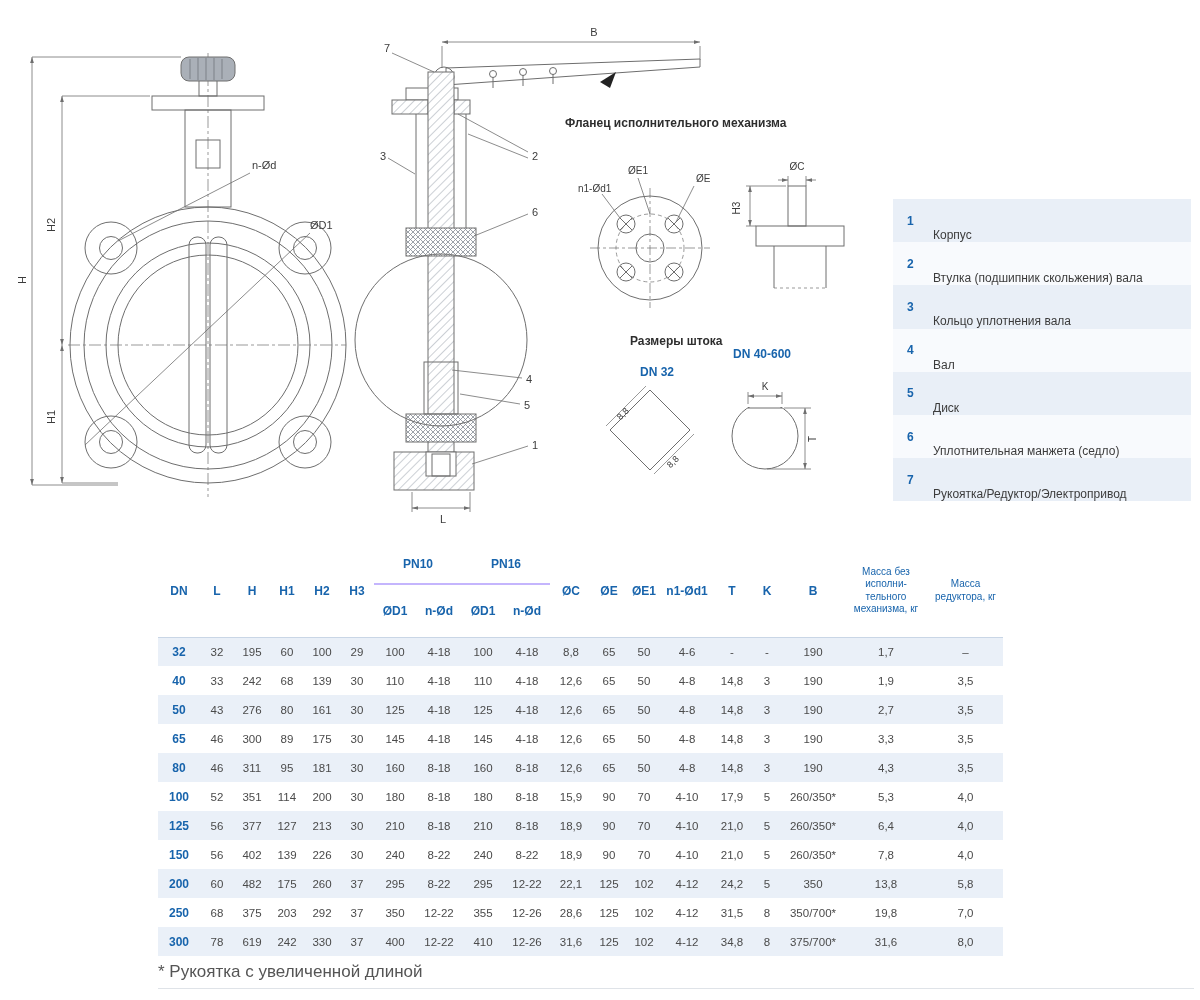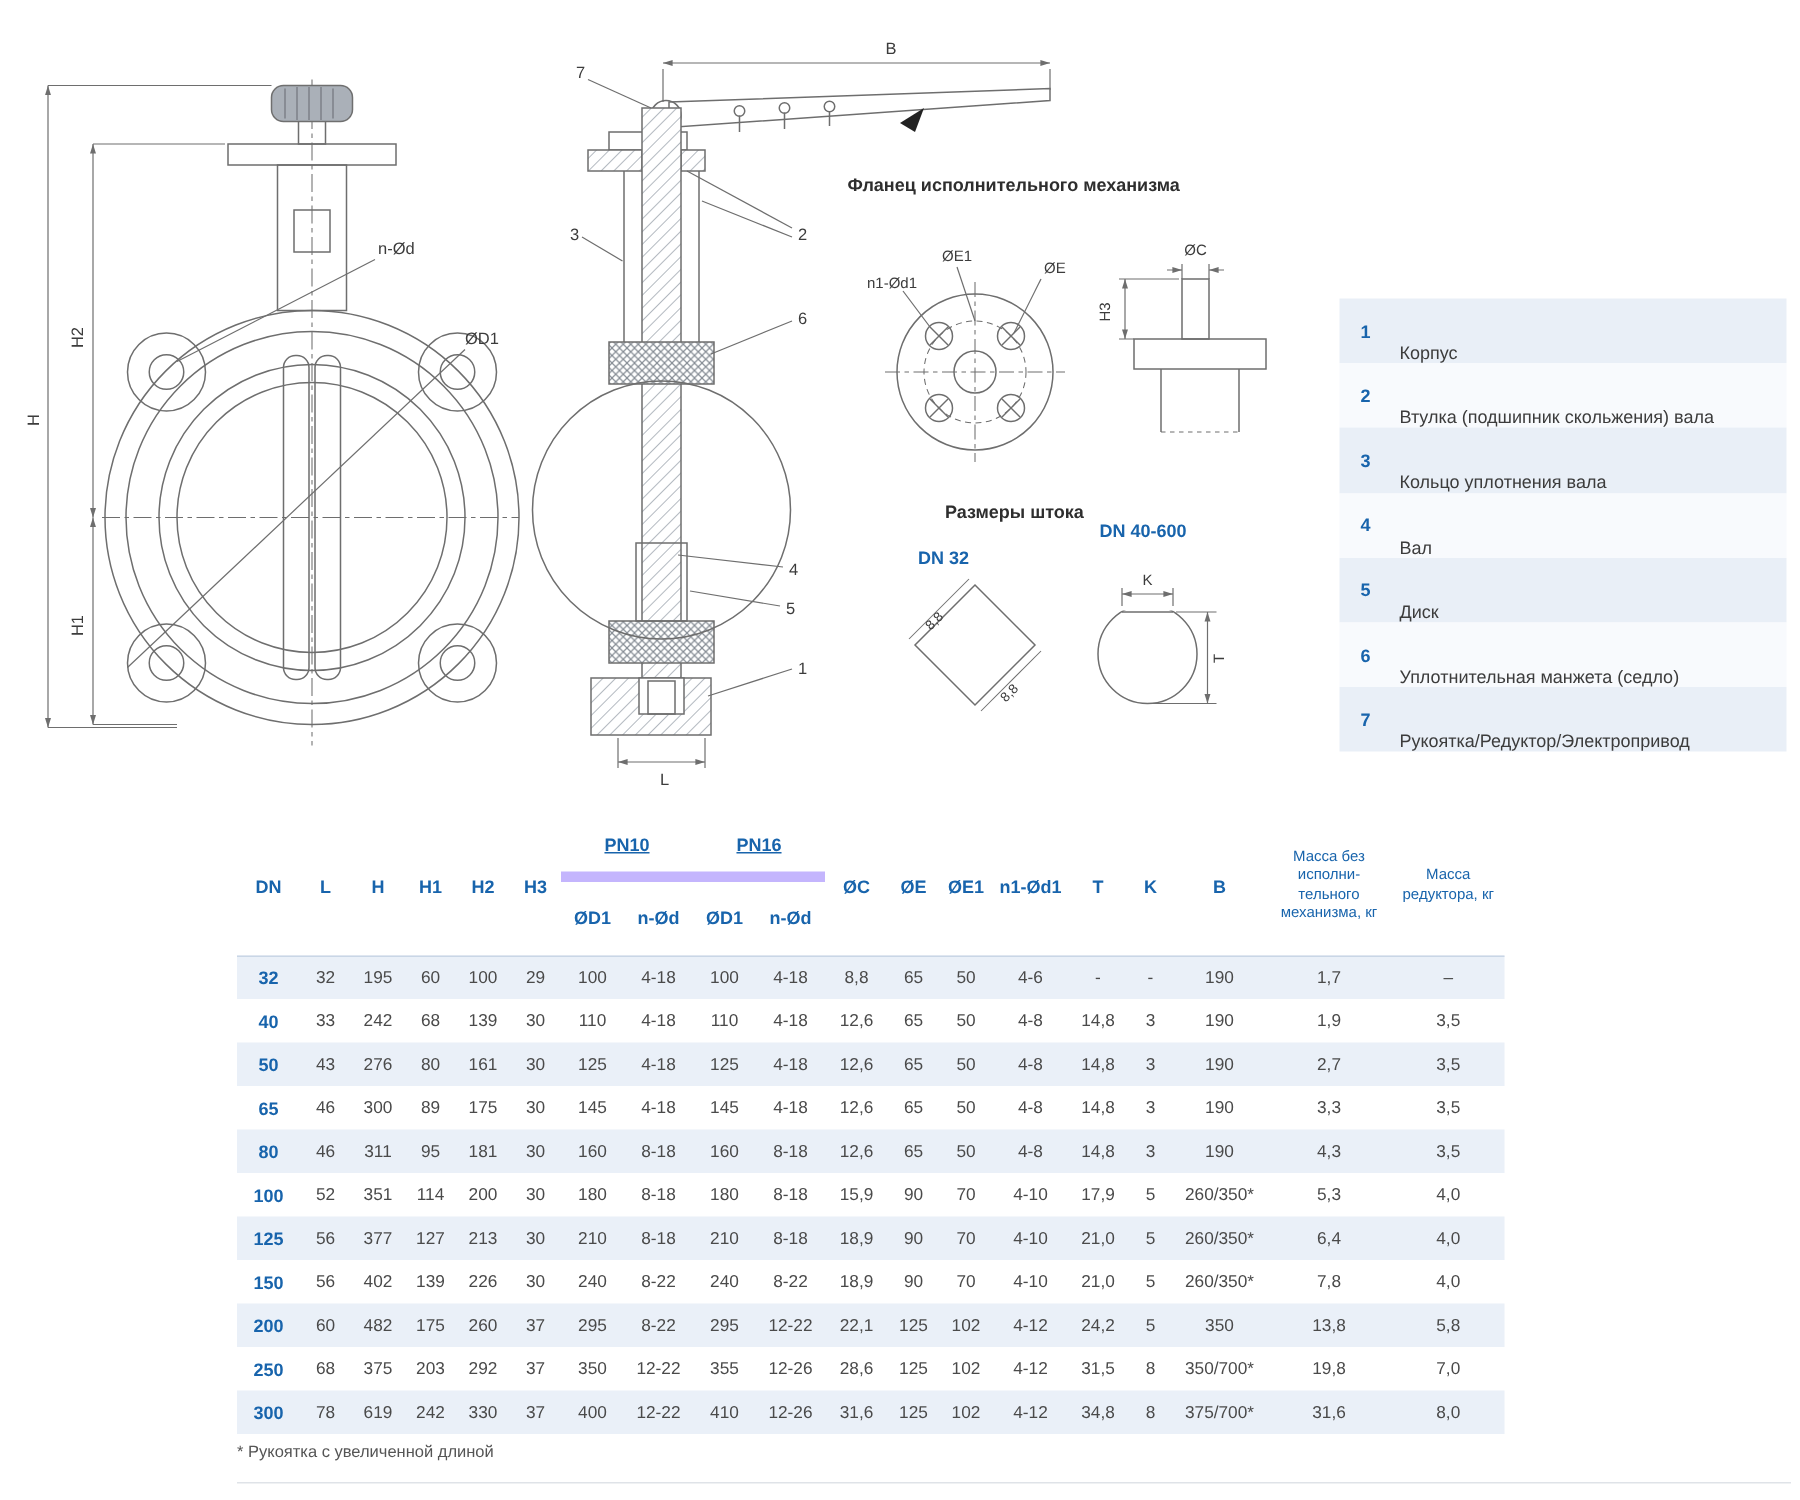--- a/index.html
+++ b/index.html
@@ -20,32 +20,32 @@
   .part-row:nth-child(odd) { background:#e9eff7; }
   .part-row:nth-child(even) { background:#f8fafd; }
   .part-num { width:40px; padding-left:14px; color:#1864ac; font-weight:bold; flex:none; }
   .part-name { color:#3c3c3c; padding-right:6px; line-height:1.1;margin-top:30px; }
 
   
   .spec-wrap { position:absolute; left:158px; top:545px; width:845px; }
   table.spec { width:845px; border-collapse:collapse; table-layout:fixed; }
   table.spec th { color:#1864ac; font-weight:bold; font-size:12px; text-align:center;
     vertical-align:middle; padding:2px 1px; line-height:1.2; }
-  table.spec th.grp { vertical-align:middle; border-bottom:7px solid #c4b5fd; height:30px;text-decoration:underline; }
+  table.spec th.grp { vertical-align:middle; border-bottom:2px solid #c4b5fd; height:30px; }
   table.spec th.sub { vertical-align:middle; height:40px; }
   table.spec th.mass { font-size:10px; font-weight:normal; line-height:1.25; }
   table.spec thead tr:first-child th[rowspan] { height:92px; }
   table.spec tbody tr { height:29px;margin-top:14px; }
   table.spec tbody tr:nth-child(odd) { background:#eaf0f8; }
   table.spec tbody tr:nth-child(even) { background:#ffffff; }
   table.spec td { font-size:11.5px; color:#4a4a4a; text-align:center; vertical-align:middle; }
   table.spec td.dn { color:#1864ac; font-weight:bold; font-size:12px; }
   table.spec tbody tr:first-child td { border-top:1px solid #c9d6e6; }
 
-  .footnote { position:absolute; left:158px; top:962px; font-size:11px; color:#555; }
+  .footnote { position:absolute; left:158px; top:962px; font-size:17px; color:#555; }
   .bottom-line { position:absolute; left:158px; top:988px; width:1036px; border-top:1px solid #dfe3e8; }
 </style>
 </head>
 <body>
 
 <svg class="abs" style="left:18px; top:45px;" width="330" height="470" viewBox="0 0 330 470">
   <defs>
     <marker id="fv-ar" markerWidth="9" markerHeight="8" refX="8" refY="3" orient="auto-start-reverse">
       <path d="M0,0.5 L8,3 L0,5.5 Z" fill="#6e6e6e"></path>
     </marker>
@@ -258,21 +258,21 @@
     </g>
   </g>
   <text class="smalltxt" x="20" y="42">n1-Ød1</text>
   <text class="smalltxt" x="70" y="24">ØE1</text>
   <text class="smalltxt" x="138" y="32">ØE</text>
   <text class="smalltxt" x="239" y="20" text-anchor="middle">ØC</text>
   <text class="smalltxt" transform="rotate(-90 182 58)" x="182" y="58" text-anchor="middle">H3</text>
 </svg>
 
 <div class="dwg-title" style="left:630px; top:334px;">Размеры штока</div>
-<div class="dn-label" style="left:612px; top:365px;">DN 32</div>
+<div class="dn-label" style="left:640px; top:365px;">DN 32</div>
 <div class="dn-label" style="left:733px; top:347px;">DN 40-600</div>
 
 <svg class="abs" style="left:595px; top:352px;" width="245" height="148" viewBox="0 0 245 148">
   <defs>
     <marker id="st-ar" markerWidth="9" markerHeight="8" refX="8" refY="3" orient="auto-start-reverse">
       <path d="M0,0.5 L8,3 L0,5.5 Z" fill="#6e6e6e"></path>
     </marker>
   </defs>
   <g stroke="#6e6e6e" fill="none" stroke-width="1">
 

